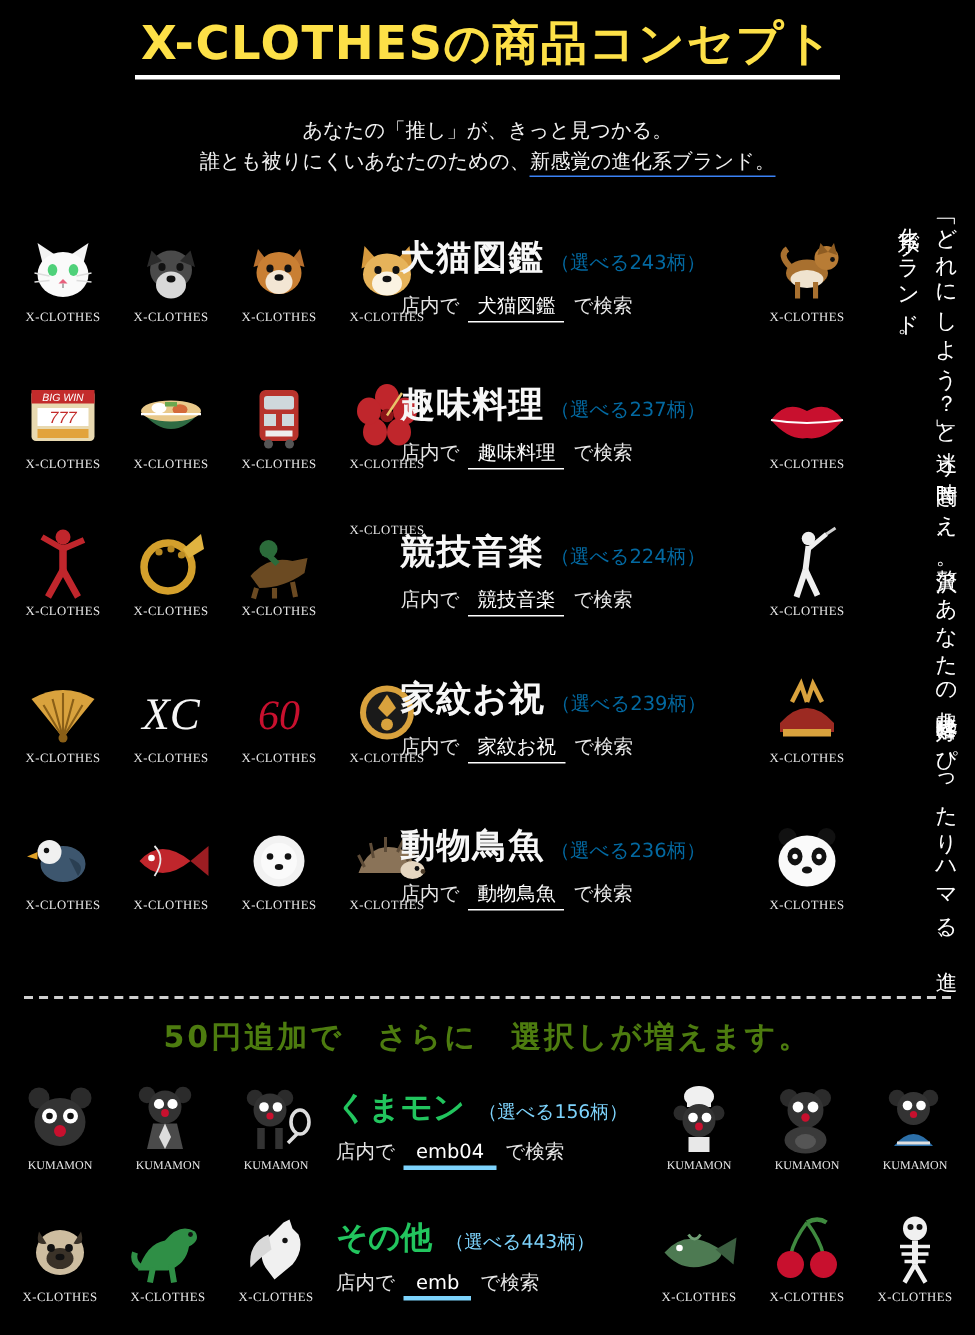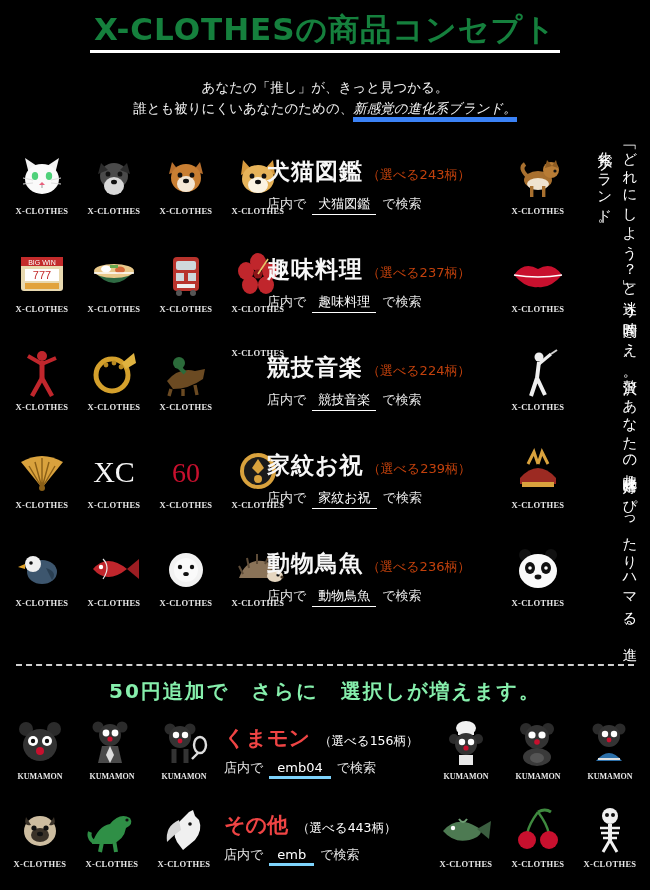--- a/index.html
+++ b/index.html
@@ -24,39 +24,38 @@
 
   
   .header {
     text-align: center;
     padding-top: 12px;
   }
   .main-title {
     font-size: 31px;
     font-weight: bold;
     letter-spacing: 1px;
-    color: #15803d;
+    color: #fde047;
     display: inline-block;
     border-bottom: 3px solid #fff;
     padding: 0 4px 2px 4px;
     line-height: 1.15;
   }
   .sub-lines {
     margin-top: 24px;
     line-height: 1.55;
     font-size: 13.5px;
     color: #f2f2f2;
   }
   .sub-lines div {
     white-space: nowrap;
   }
   .sub-lines .underline-seg {
-    border-bottom: 5px solid #3b82f6;
+    border-bottom: 1px solid #3b82f6;
     padding-bottom: 1px;
-    font-style: italic;
   }
 
   
   .vertical-text {
     position: absolute;
     top: 140px;
     right: 8px;
     width: 56px;
     height: 500px;
     writing-mode: vertical-rl;
@@ -84,31 +83,31 @@
     top: 0;
     display: flex;
   }
   .icon-cell {
     width: 72px;
     text-align: center;
   }
   .icon-art {
     height: 54px;
     display: flex;
-    align-items: center;
+    align-items: flex-end;
     justify-content: center;
+    font-style: italic;
   }
   .icon-art svg { display: block; }
   .brandtag {
     font-family: "Liberation Serif", "DejaVu Serif", serif;
     font-size: 8.5px;
     letter-spacing: 0.3px;
     color: #e8e8e8;
     margin-top: 2px;
-    font-weight: bold;
   }
   .brandtag.kuma { font-size: 8px; letter-spacing: 0; }
 
   .cat-text {
     position: absolute;
     left: 267px;
     top: 6px;
     width: 330px;
   }
   .cat-title-line {
@@ -116,21 +115,21 @@
     align-items: baseline;
   }
   .cat-name {
     font-size: 23px;
     font-weight: bold;
     color: #f7f7f7;
     letter-spacing: 1px;
   }
   .cat-count {
     font-size: 13px;
-    color: #c2410c;
+    color: #0369a1;
     margin-left: 4px;
   }
   .cat-search-line {
     margin-top: 8px;
     font-size: 13px;
     color: #e6e6e6;
     display: flex;
     align-items: baseline;
   }
   .cat-search-line .kw {
@@ -158,21 +157,21 @@
   }
   .extra-note {
     position: absolute;
     top: 678px;
     left: 0;
     width: 650px;
     text-align: center;
     font-size: 20px;
     font-weight: bold;
     letter-spacing: 2px;
-    color: #86efac;
+    color: #4d7c0f;
   }
 
   
   .bottom-rows {
     position: absolute;
     top: 716px;
     left: 0;
     width: 650px;
   }
   .b-row {
@@ -193,23 +192,23 @@
   }
   .b-text {
     position: absolute;
     left: 224px;
     top: 8px;
     width: 230px;
   }
   .b-cat-name {
     font-size: 21px;
     font-weight: bold;
-    color: #ef4444;
-  }
-  .b-count { font-size: 12.5px; color: #ffffff; margin-left: 4px; }
+    color: #22c55e;
+  }
+  .b-count { font-size: 12.5px; color: #7dd3fc; margin-left: 4px; }
   .b-search {
     margin-top: 7px;
     font-size: 13px;
     color: #e6e6e6;
     display: flex;
     align-items: baseline;
   }
   .b-search .kw {
     border-bottom: 3px solid #7dd3fc;
     padding: 0 8px 1px 8px;

